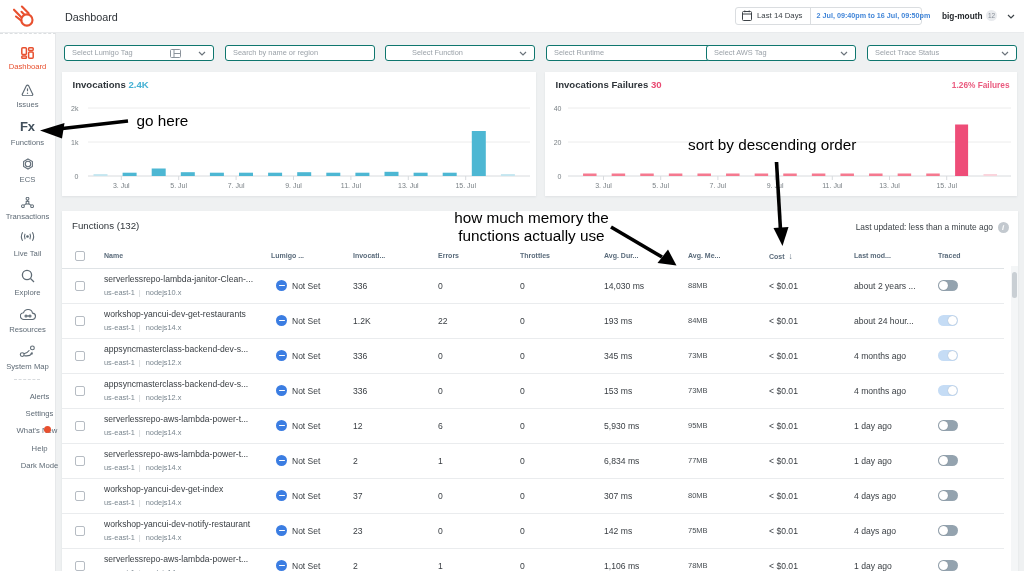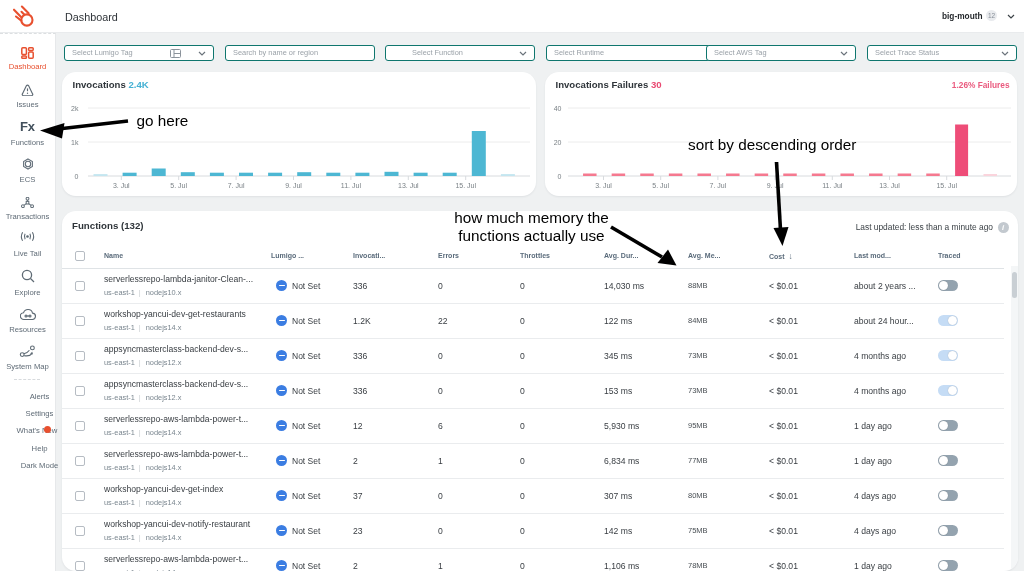--- a/index.html
+++ b/index.html
@@ -27,28 +27,28 @@
 .navtxt { position:absolute; left:0; width:79px; text-align:center; font-size:7.7px; color:#5f6b76; }
 #fxicon { font-size:13px; font-weight:700; color:#42505c; }
 #sbdivider { position:absolute; left:14px; top:378.5px; width:26px; border-top:1px dashed #d7dadd; }
 #newdot { position:absolute; left:44px; top:426px; width:7px; height:7px; background:#e8502f; border-radius:50%; }
 
 
 .filter { position:absolute; top:44.5px; height:16px; background:#fff; border:1px solid #0f766e; border-radius:3px; font-size:7.4px; color:#9aa1a8; line-height:14px; padding-left:7px; }
 .filter .chev { position:absolute; right:7px; top:5px; }
 
 
-.card { position:absolute; background:#fff; border-radius:14px; box-shadow:0 1px 2px rgba(40,50,60,.08); }
+.card { position:absolute; background:#fff; border-radius:0; box-shadow:0 1px 2px rgba(40,50,60,.08); }
 .ctitle { position:absolute; left:10.5px; top:6.5px; font-size:9.6px; font-weight:700; color:#2f353a; }
 .ctitle .teal { color:#45b1d4; }
 .ctitle .pink { color:#ea4871; }
 
 
 #tcard { left:62px; top:211px; width:956px; height:360px; overflow:hidden; }
-#ttitle { position:absolute; left:10px; top:9px; font-size:9.7px; font-weight:700; color:#2f353a; }
+#ttitle { position:absolute; left:10px; top:9px; font-size:9.7px; font-weight:400; color:#2f353a; }
 #lastupd { position:absolute; right:25px; top:10.5px; font-size:8.4px; color:#3c4247; }
 #infoic { position:absolute; right:9.5px; top:10.5px; width:11px; height:11px; border-radius:50%; background:#c3c9cf; color:#fff; font-size:7.5px; text-align:center; line-height:11px; font-weight:700; font-style:italic; }
 table { border-collapse:collapse; table-layout:fixed; width:942px; position:absolute; left:0; top:33px; }
 th, td { padding:0; text-align:left; vertical-align:middle; font-weight:400; }
 thead tr { height:24px; }
 thead th { font-size:7px; font-weight:700; color:#5a6b7b; border-bottom:1px solid #dfe3e6; }
 tbody tr { height:35px; border-bottom:1px solid #eaecee; }
 .cb { width:10px; height:10px; border:1px solid #b6bcc3; border-radius:2px; margin-left:13px; background:#fff; }
 .fname { font-size:8.6px; color:#383d42; white-space:nowrap; overflow:hidden; line-height:10px; }
 .fsub { font-size:7.4px; color:#7a868f; margin-top:4px; line-height:10px; }
@@ -78,20 +78,31 @@
   <svg class="abs" style="left:13px;top:5px" width="22" height="22" viewBox="0 0 22 22">
     <g stroke="#e8502f" stroke-width="2.1" stroke-linecap="round" fill="none">
       <circle cx="13.9" cy="15.0" r="5.6"></circle>
       <line x1="8.9" y1="1.6" x2="15.6" y2="8.3"></line>
       <line x1="1.0" y1="4.7" x2="8.3" y2="12.2"></line>
       <line x1="8.5" y1="6.8" x2="11.2" y2="9.5"></line>
       <line x1="3.0" y1="11.5" x2="8.3" y2="15.6"></line>
     </g>
   </svg>
   <div id="pagetitle">Dashboard</div>
+  <div id="datebox">
+    <svg class="cal" width="10" height="11" viewBox="0 0 10 11">
+        <rect x="0.5" y="1.5" width="9" height="9" rx="1" fill="none" stroke="#3c4247"></rect>
+        <line x1="0.5" y1="4" x2="9.5" y2="4" stroke="#3c4247"></line>
+        <line x1="2.8" y1="0.5" x2="2.8" y2="2.2" stroke="#3c4247"></line>
+        <line x1="7.2" y1="0.5" x2="7.2" y2="2.2" stroke="#3c4247"></line>
+      </svg>
+    <span class="l14">Last 14 Days</span>
+    <span class="sep"></span>
+    <span class="blue">2 Jul, 09:40pm to 16 Jul, 09:50pm</span>
+  </div>
   <div id="acct">big-mouth</div>
   <div id="acctbadge">12</div>
   <svg id="acctchev" width="8" height="5" viewBox="0 0 8 5">
       <path d="M1 1 L4 4 L7 1" fill="none" stroke="#3c4247" stroke-width="1.2"></path>
     </svg>
 </div>
 
 <div id="sidebar"></div>
 <div id="sbnav">
     <div class="navitem active" style="top:47px">
@@ -410,21 +421,21 @@
           <td>
             <div class="fname">workshop-yancui-dev-get-restaurants</div>
             <div class="fsub">us-east-1<span class="bar">|</span>nodejs14.x</div>
           </td>
           <td>
             <div class="notset"><span class="nsic"></span>Not Set</div>
           </td>
           <td class="num">1.2K</td>
           <td class="num">22</td>
           <td class="num">0</td>
-          <td class="num">122 ms</td>
+          <td class="num">193 ms</td>
           <td class="mb">84MB</td>
           <td class="num">&lt; $0.01</td>
           <td class="num">about 24 hour...</td>
           <td>
             <div class="tgl on">
               <div class="knob"></div>
             </div>
           </td>
         </tr>
         <tr>

